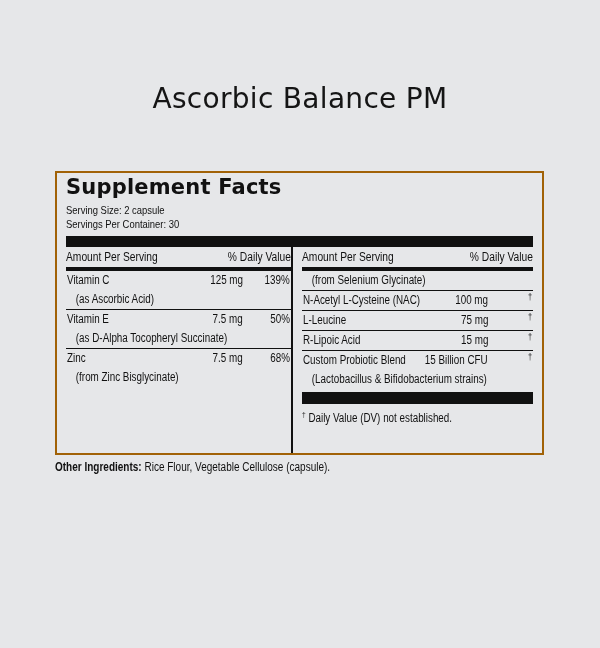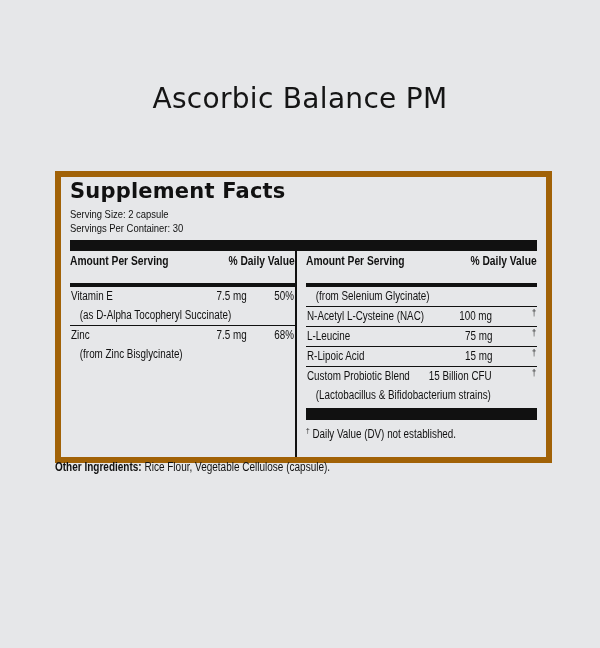--- a/index.html
+++ b/index.html
@@ -18,21 +18,21 @@
     font-family: "DejaVu Sans", sans-serif;
     font-weight: normal;
     font-size: 28px;
     letter-spacing: 0.3px;
     color: #151515;
   }
   .facts-box {
     position: absolute;
     left: 55px; top: 171px;
     width: 485px; height: 280px;
-    border: 6px solid #a16207;
+    border: 2px solid #a16207;
     box-sizing: content-box;
   }
   .facts-heading {
     position: absolute;
     left: 9px; top: 2px;
     font-family: "DejaVu Sans", sans-serif;
     font-weight: bold;
     font-size: 21px;
     letter-spacing: 0.2px;
   }
@@ -57,22 +57,22 @@
   }
   .col.left { left: 9px; width: 225px; }
   .col.right { left: 245px; width: 231px; }
   .divider {
     position: absolute;
     left: 234px; top: 74px; bottom: 0;
     width: 2px; background: #111;
   }
   .col-head {
     position: relative;
-    height: 32px;
-    font-weight: bold;
+    height: 20px;
+    font-weight: normal;
     font-size: 12.5px;
     line-height: 20px;
   }
   .col-head .h-amount, .col-head .h-dv {
     position: absolute; top: 0;
     white-space: nowrap;
     transform: scaleX(0.82);
   }
   .col-head .h-amount { left: 0; transform-origin: left center; }
   .col-head .h-dv { right: 0; transform-origin: right center; }
@@ -142,20 +142,28 @@
   <div class="divider"></div>
 
   <div class="col left">
     <div class="col-head">
       <span class="h-amount">Amount Per Serving</span>
       <span class="h-dv">% Daily Value</span>
     </div>
     <div class="rows">
       <div class="row">
         <div class="first-line">
+          <span class="cell name">Vitamin C</span>
+          <span class="cell amt">125 mg</span>
+          <span class="cell dv">139%</span>
+        </div>
+        <span class="sub">(as Ascorbic Acid)</span>
+      </div>
+      <div class="row">
+        <div class="first-line">
           <span class="cell name">Vitamin E</span>
           <span class="cell amt">7.5 mg</span>
           <span class="cell dv">50%</span>
         </div>
         <span class="sub">(as D-Alpha Tocopheryl Succinate)</span>
       </div>
       <div class="row">
         <div class="first-line">
           <span class="cell name">Zinc</span>
           <span class="cell amt">7.5 mg</span>

